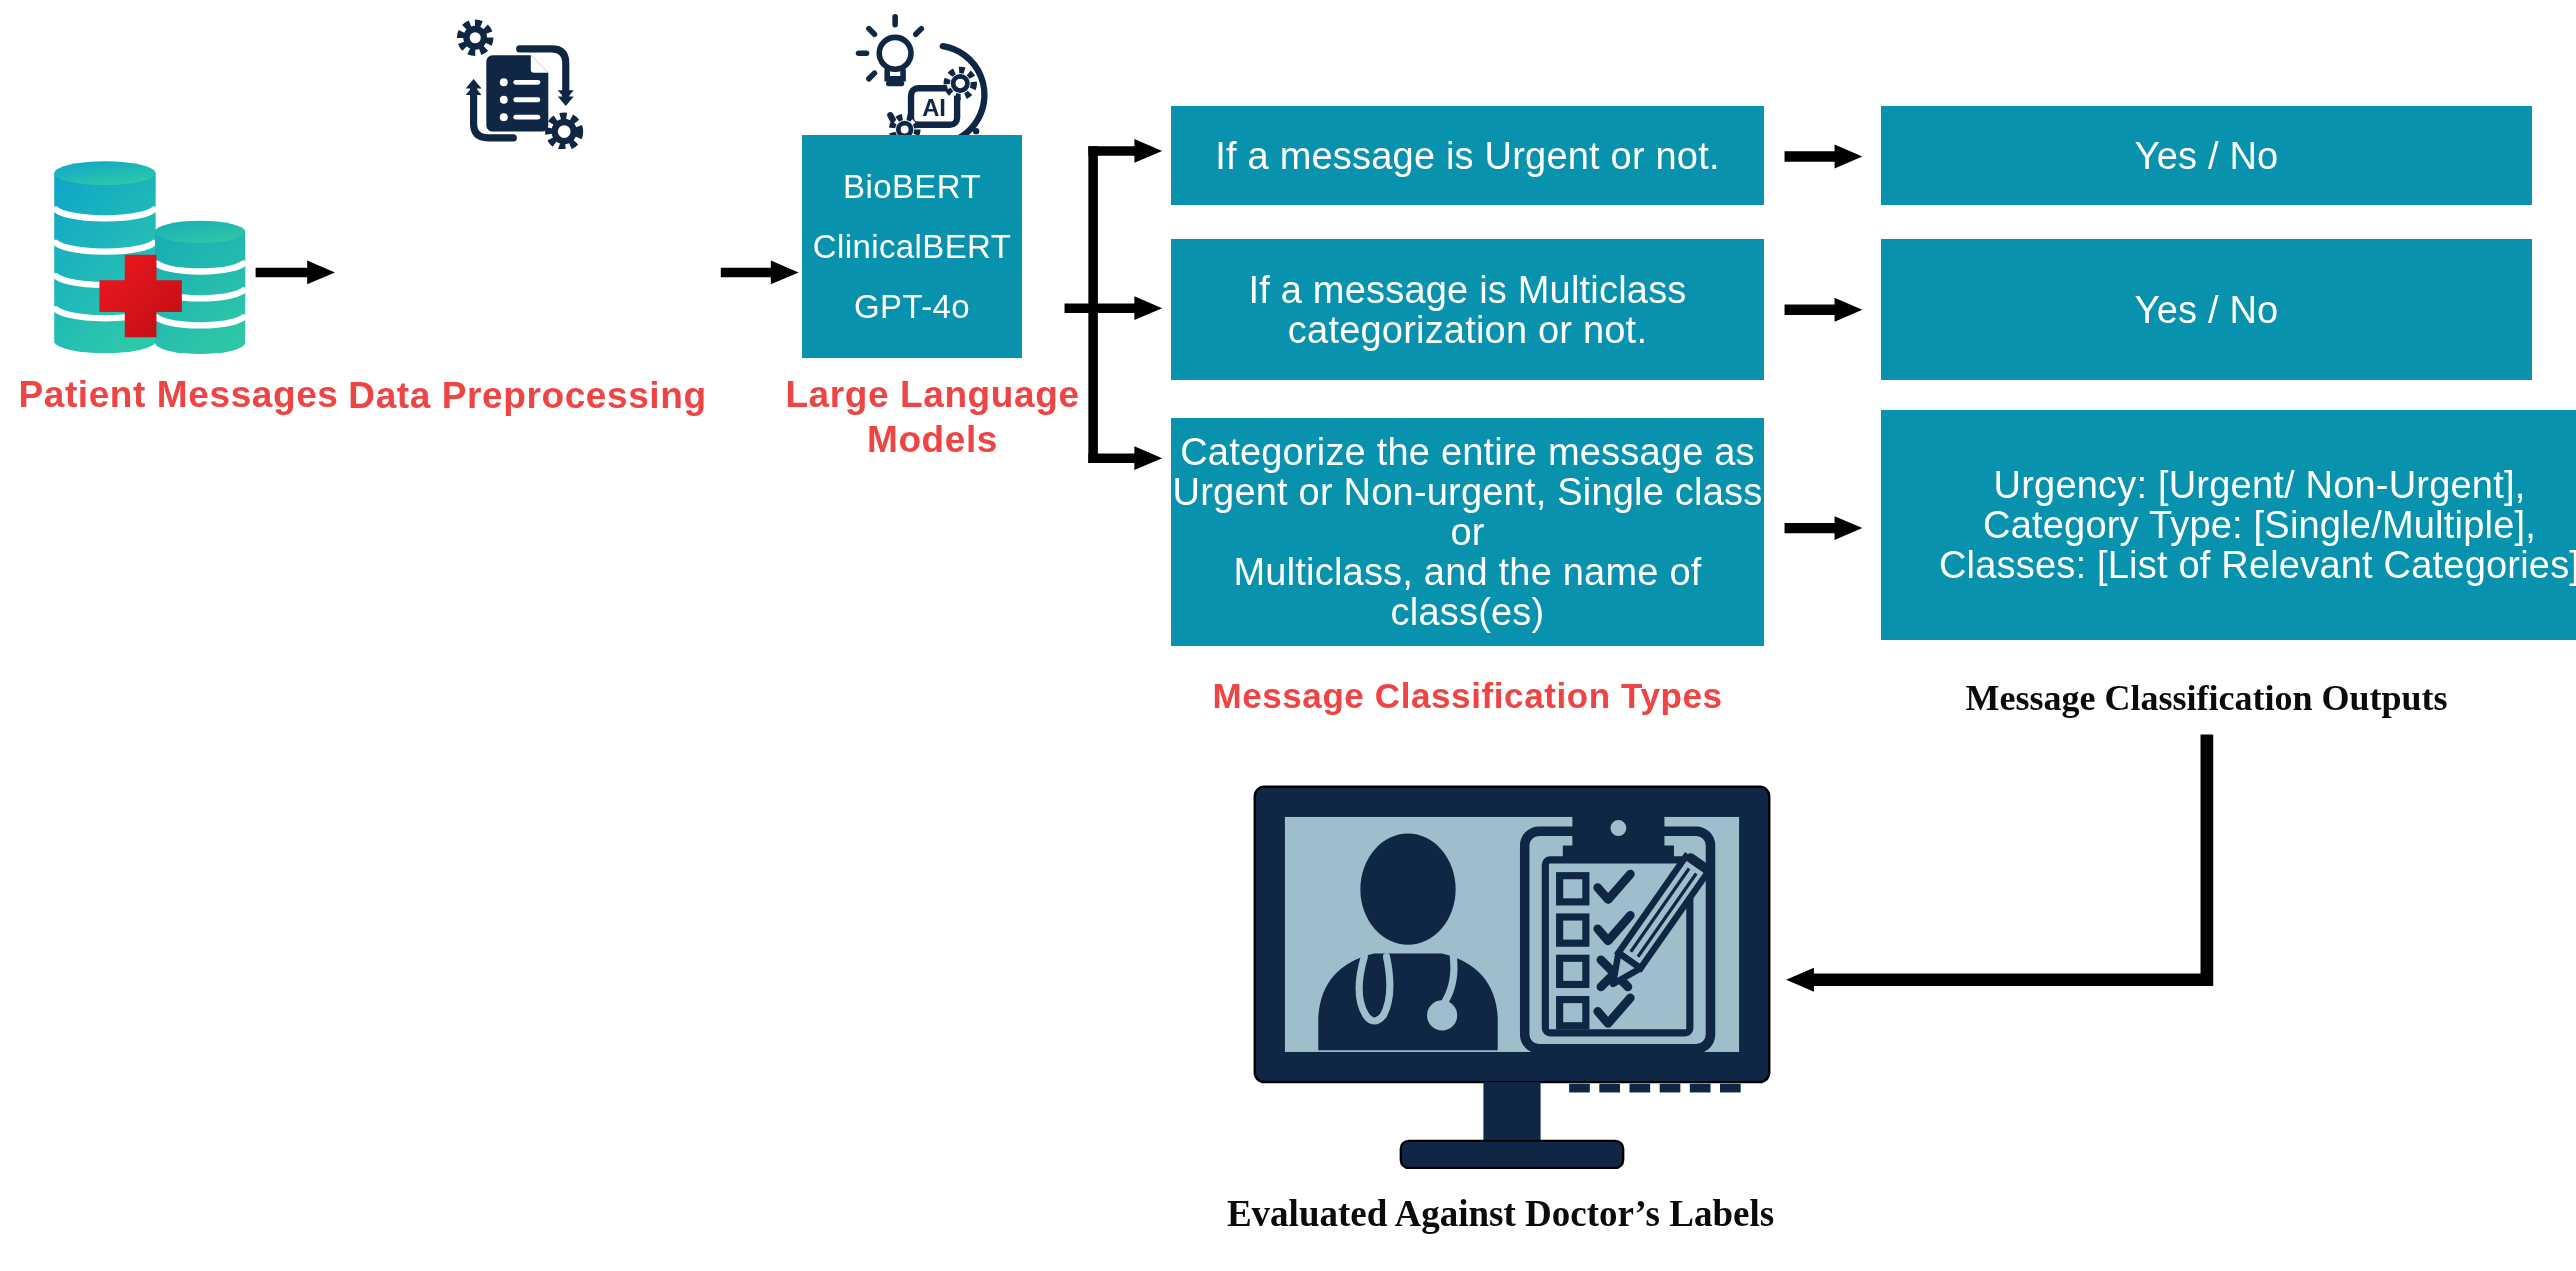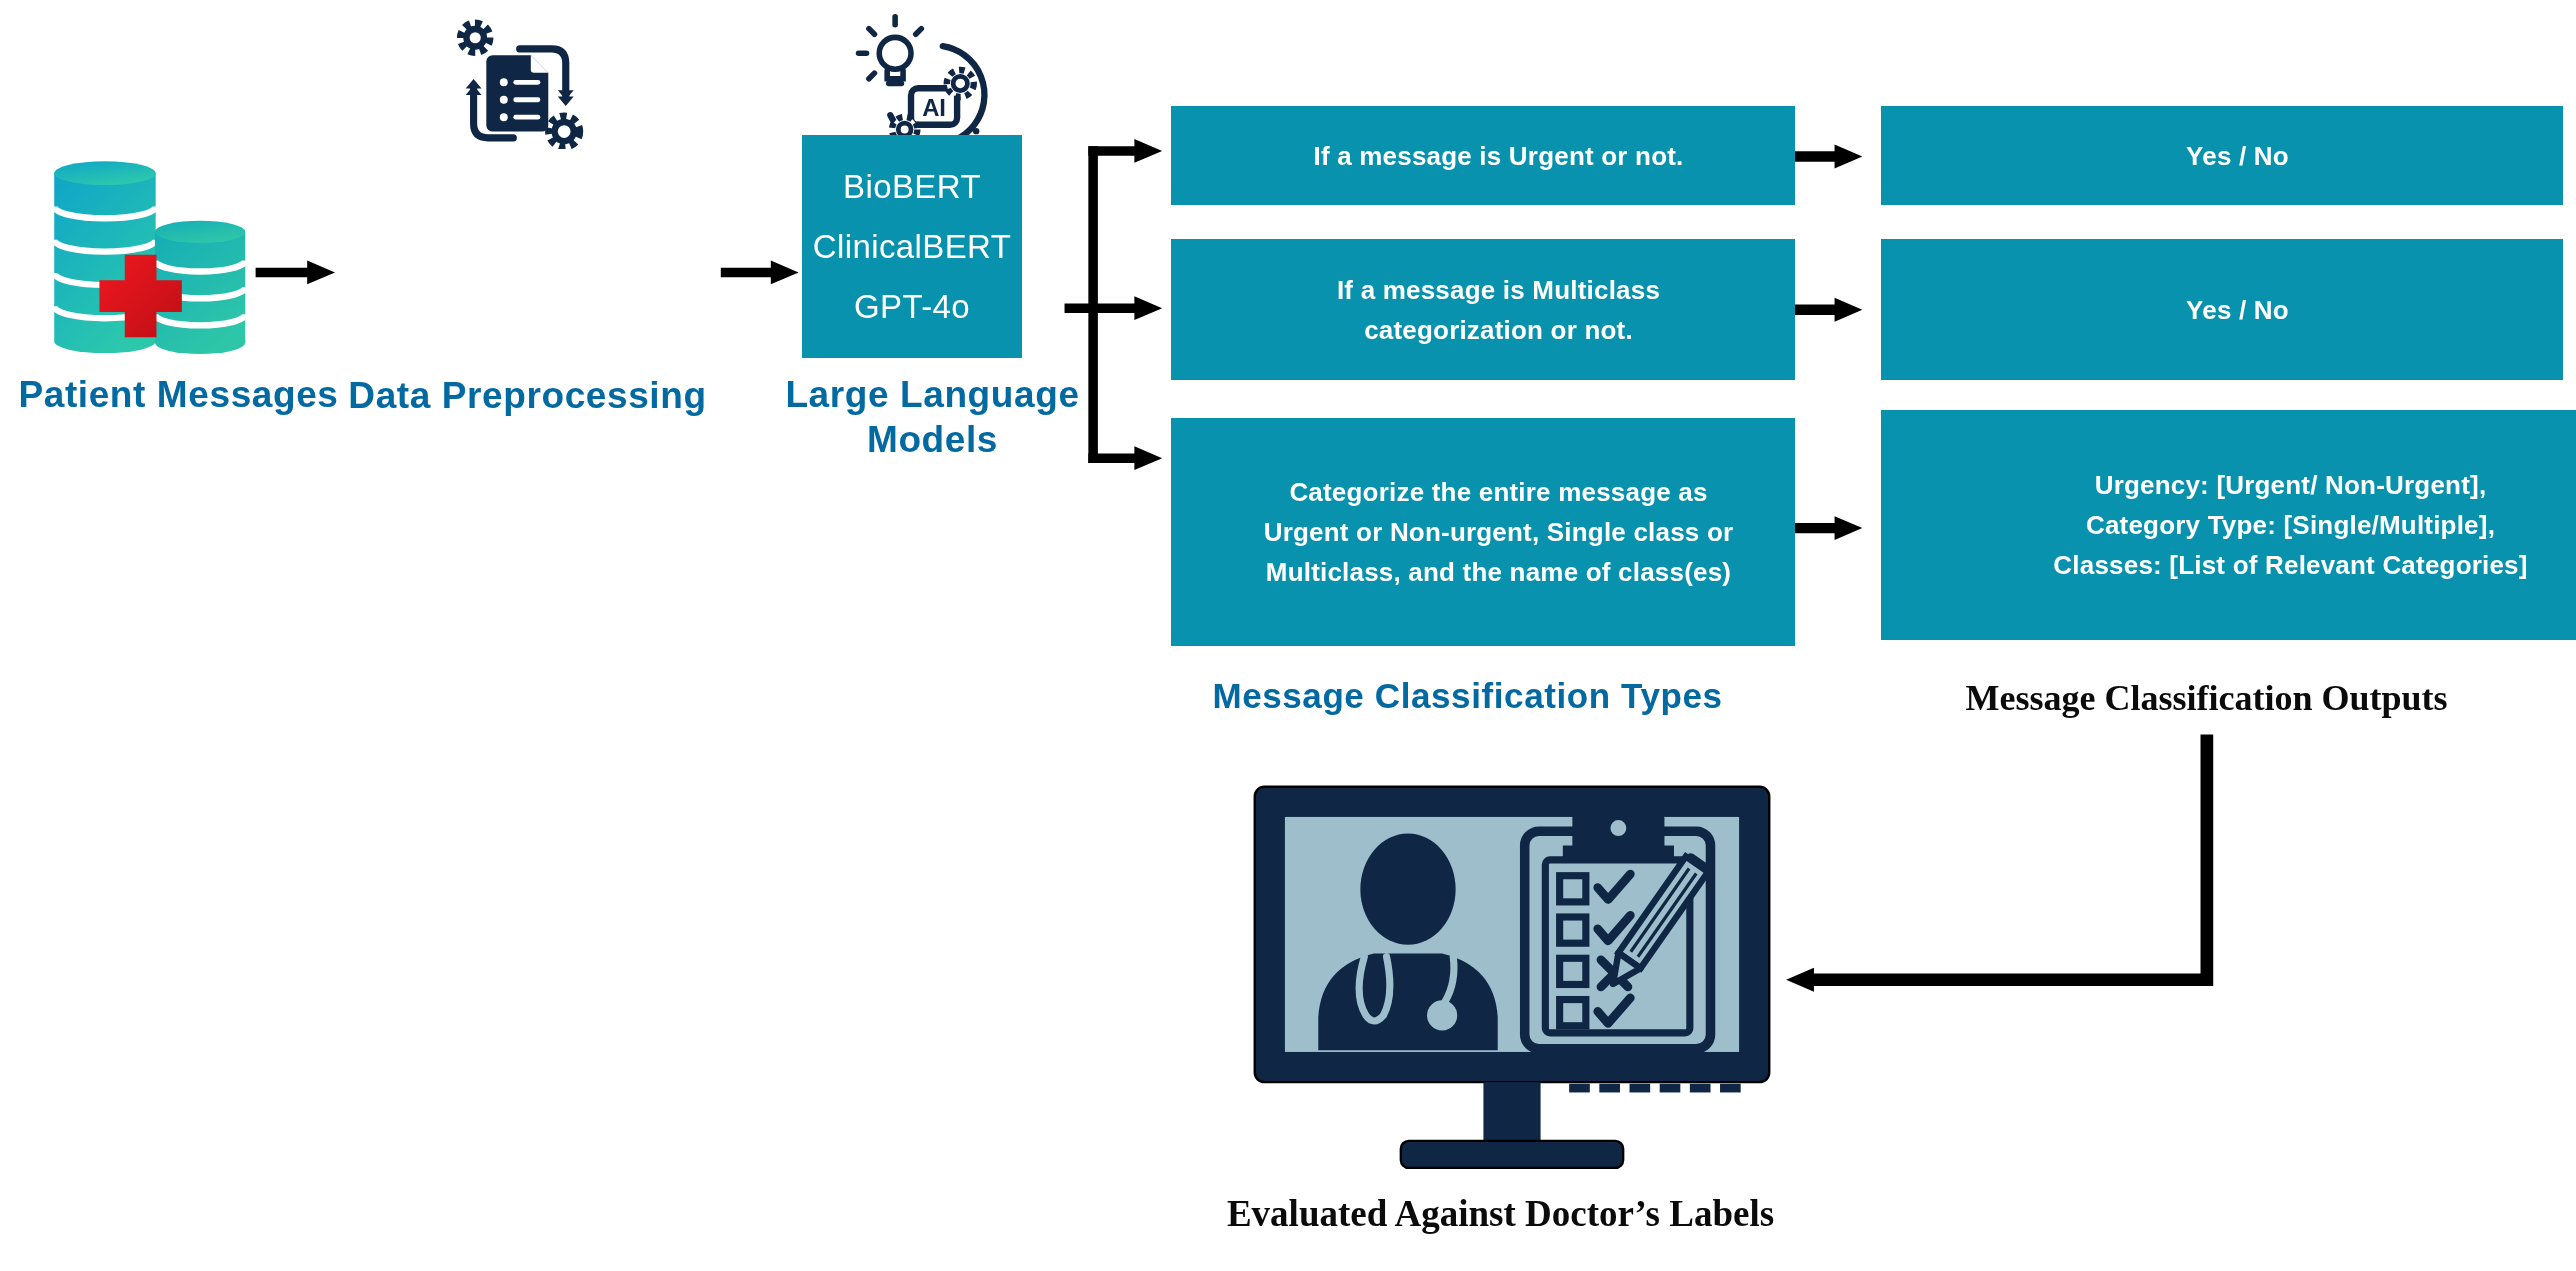--- a/index.html
+++ b/index.html
@@ -17,25 +17,25 @@
     position:absolute;
     background:#0892AD;
     color:#ffffff;
     display:flex;flex-direction:column;
     align-items:center;justify-content:center;
     text-align:center;
   }
   .tealbox .ln{display:block;}
   .box-steps{font-size:32px;line-height:56px;font-weight:400;letter-spacing:0.4px;}
   .box-models{font-size:33px;line-height:60px;font-weight:400;letter-spacing:0.4px;}
-  .box-type{font-size:26px;line-height:40px;font-weight:700;letter-spacing:0.2px;padding-left:31px;}
+  .box-type{font-size:38px;line-height:40px;font-weight:400;letter-spacing:0.2px;}
   
   .caption-sans{
     position:absolute;
-    color:#0369a1;
+    color:#ef4444;
     font-weight:700;
     font-size:37px;
     letter-spacing:0.6px;
     text-align:center;
     line-height:45px;
   }
   
   .caption-serif{
     position:absolute;
     color:#0b0b0b;

